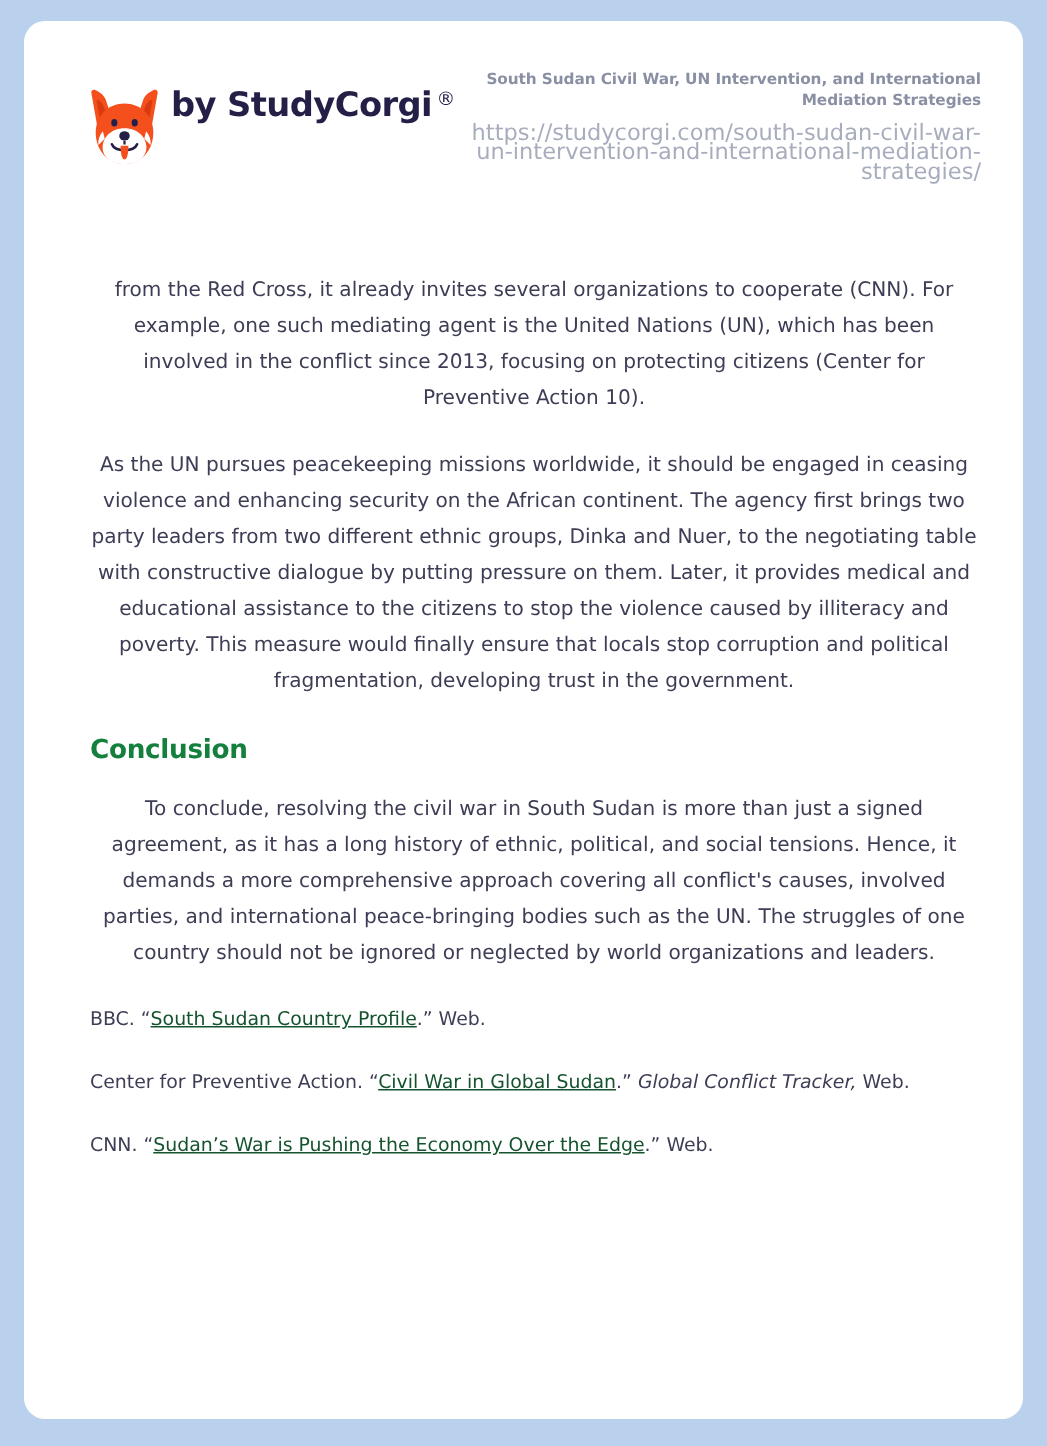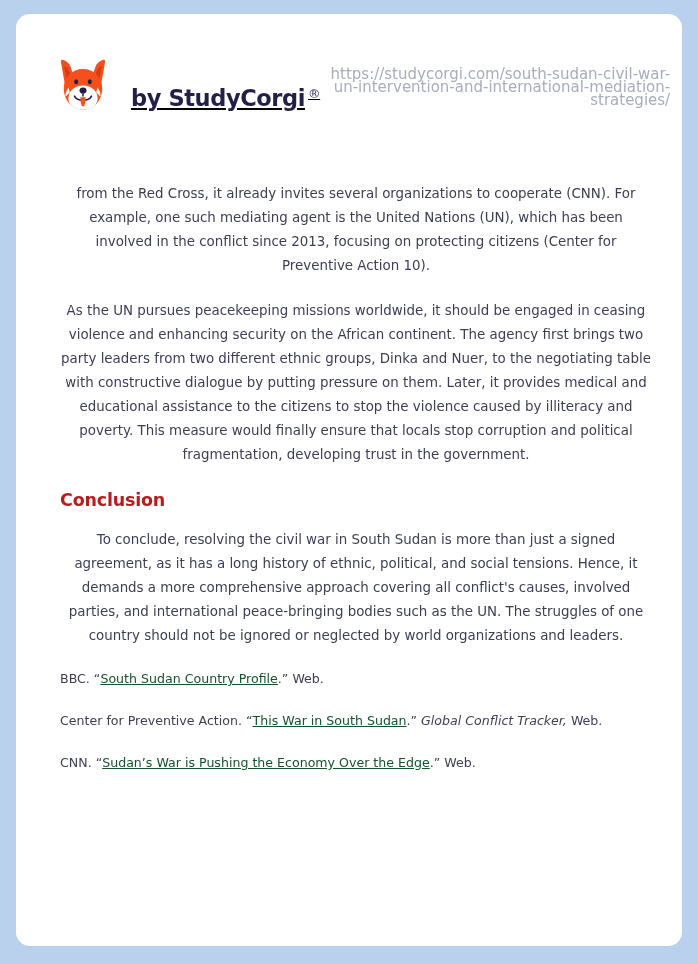--- a/index.html
+++ b/index.html
@@ -32,24 +32,23 @@
     width: 666px;
     height: 140px;
     display: flex;
     align-items: center;
     justify-content: space-between;
     padding: 0 28px 0 44px;
     box-sizing: border-box;
   }
   .brand {
     display: flex;
-    align-items: flex-end;
-    gap: 25px;
+    align-items: flex-start;
+    gap: 8px;
     flex: 0 0 auto;
-    text-decoration: underline;
   }
   .brand-logo {
     width: 46px;
     height: 54px;
     display: block;
     flex: 0 0 auto;
   }
   .brand-wordmark {
     font-family: "DejaVu Sans", sans-serif;
     font-weight: bold;
@@ -101,21 +100,21 @@
     line-height: 24px;
     color: #3d3d56;
     margin: 0 0 21px 0;
     text-align: center;
   }
   .section-heading {
     font-family: "DejaVu Sans", sans-serif;
     font-weight: bold;
     font-size: 17.5px;
     line-height: 24px;
-    color: #b91c1c;
+    color: #15803d;
     margin: 20px 0 16px 0;
     letter-spacing: -0.2px;
   }
   .citation {
     font-family: "DejaVu Sans", sans-serif;
     font-size: 12.6px;
     line-height: 20px;
     color: #3d3d56;
     margin: 0 0 22px 0;
   }
@@ -164,35 +163,36 @@
 
         <path d="M20.4 40.2 L25.6 40.2 C25.6 46.6 24.4 49.4 23 49.4 C21.6 49.4 20.4 46.6 20.4 40.2 Z" fill="#f4501e"></path>
       </svg>
       <div class="brand-wordmark">
         <span>by StudyCorgi</span>
         <span class="brand-reg">®</span>
       </div>
     </div>
 
     <div class="header-meta">
+      <div class="header-title">South Sudan Civil War, UN Intervention, and International Mediation Strategies</div>
       <div class="header-url">https://studycorgi.com/south-sudan-civil-war-un-intervention-and-international-mediation-strategies/</div>
     </div>
 
   </div>
 
   <div class="doc-body">
 
     <p class="para">from the Red Cross, it already invites several organizations to cooperate (CNN). For example, one such mediating agent is the United Nations (UN), which has been involved in the conflict since 2013, focusing on protecting citizens (Center for Preventive Action 10).</p>
     <p class="para">As the UN pursues peacekeeping missions worldwide, it should be engaged in ceasing violence and enhancing security on the African continent. The agency first brings two party leaders from two different ethnic groups, Dinka and Nuer, to the negotiating table with constructive dialogue by putting pressure on them. Later, it provides medical and educational assistance to the citizens to stop the violence caused by illiteracy and poverty. This measure would finally ensure that locals stop corruption and political fragmentation, developing trust in the government.</p>
 
     <h2 class="section-heading">Conclusion</h2>
     <p class="para">To conclude, resolving the civil war in South Sudan is more than just a signed agreement, as it has a long history of ethnic, political, and social tensions. Hence, it demands a more comprehensive approach covering all conflict's causes, involved parties, and international peace-bringing bodies such as the UN. The struggles of one country should not be ignored or neglected by world organizations and leaders.</p>
 
 
     <p class="citation"><span>BBC. “</span><span class="cite-link">South Sudan Country Profile</span><span>.” </span><span class="cite-italic"></span><span>Web.</span></p>
 
-    <p class="citation"><span>Center for Preventive Action. “</span><span class="cite-link">This War in South Sudan</span><span>.” </span><span class="cite-italic">Global Conflict Tracker,</span><span> Web.</span></p>
+    <p class="citation"><span>Center for Preventive Action. “</span><span class="cite-link">Civil War in Global Sudan</span><span>.” </span><span class="cite-italic">Global Conflict Tracker,</span><span> Web.</span></p>
 
     <p class="citation"><span>CNN. “</span><span class="cite-link">Sudan’s War is Pushing the Economy Over the Edge</span><span>.” </span><span class="cite-italic"></span><span>Web.</span></p>
 
   </div>
 
 </div>
 
 </body></html>

